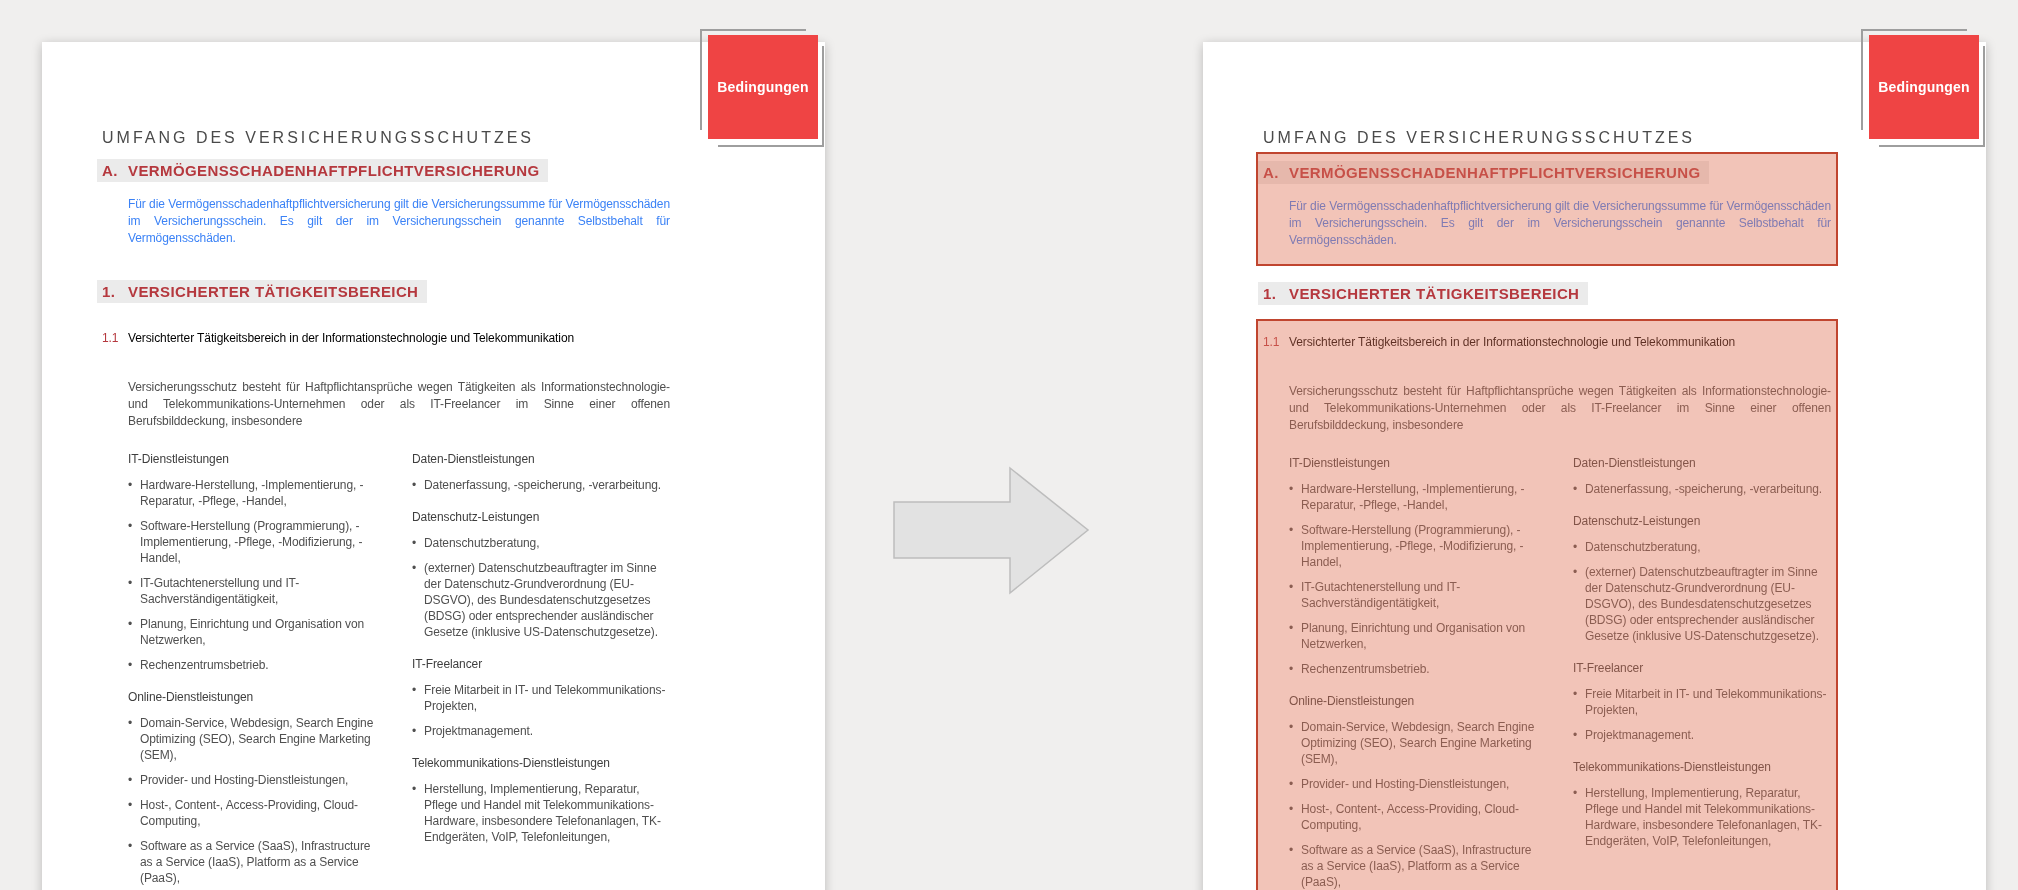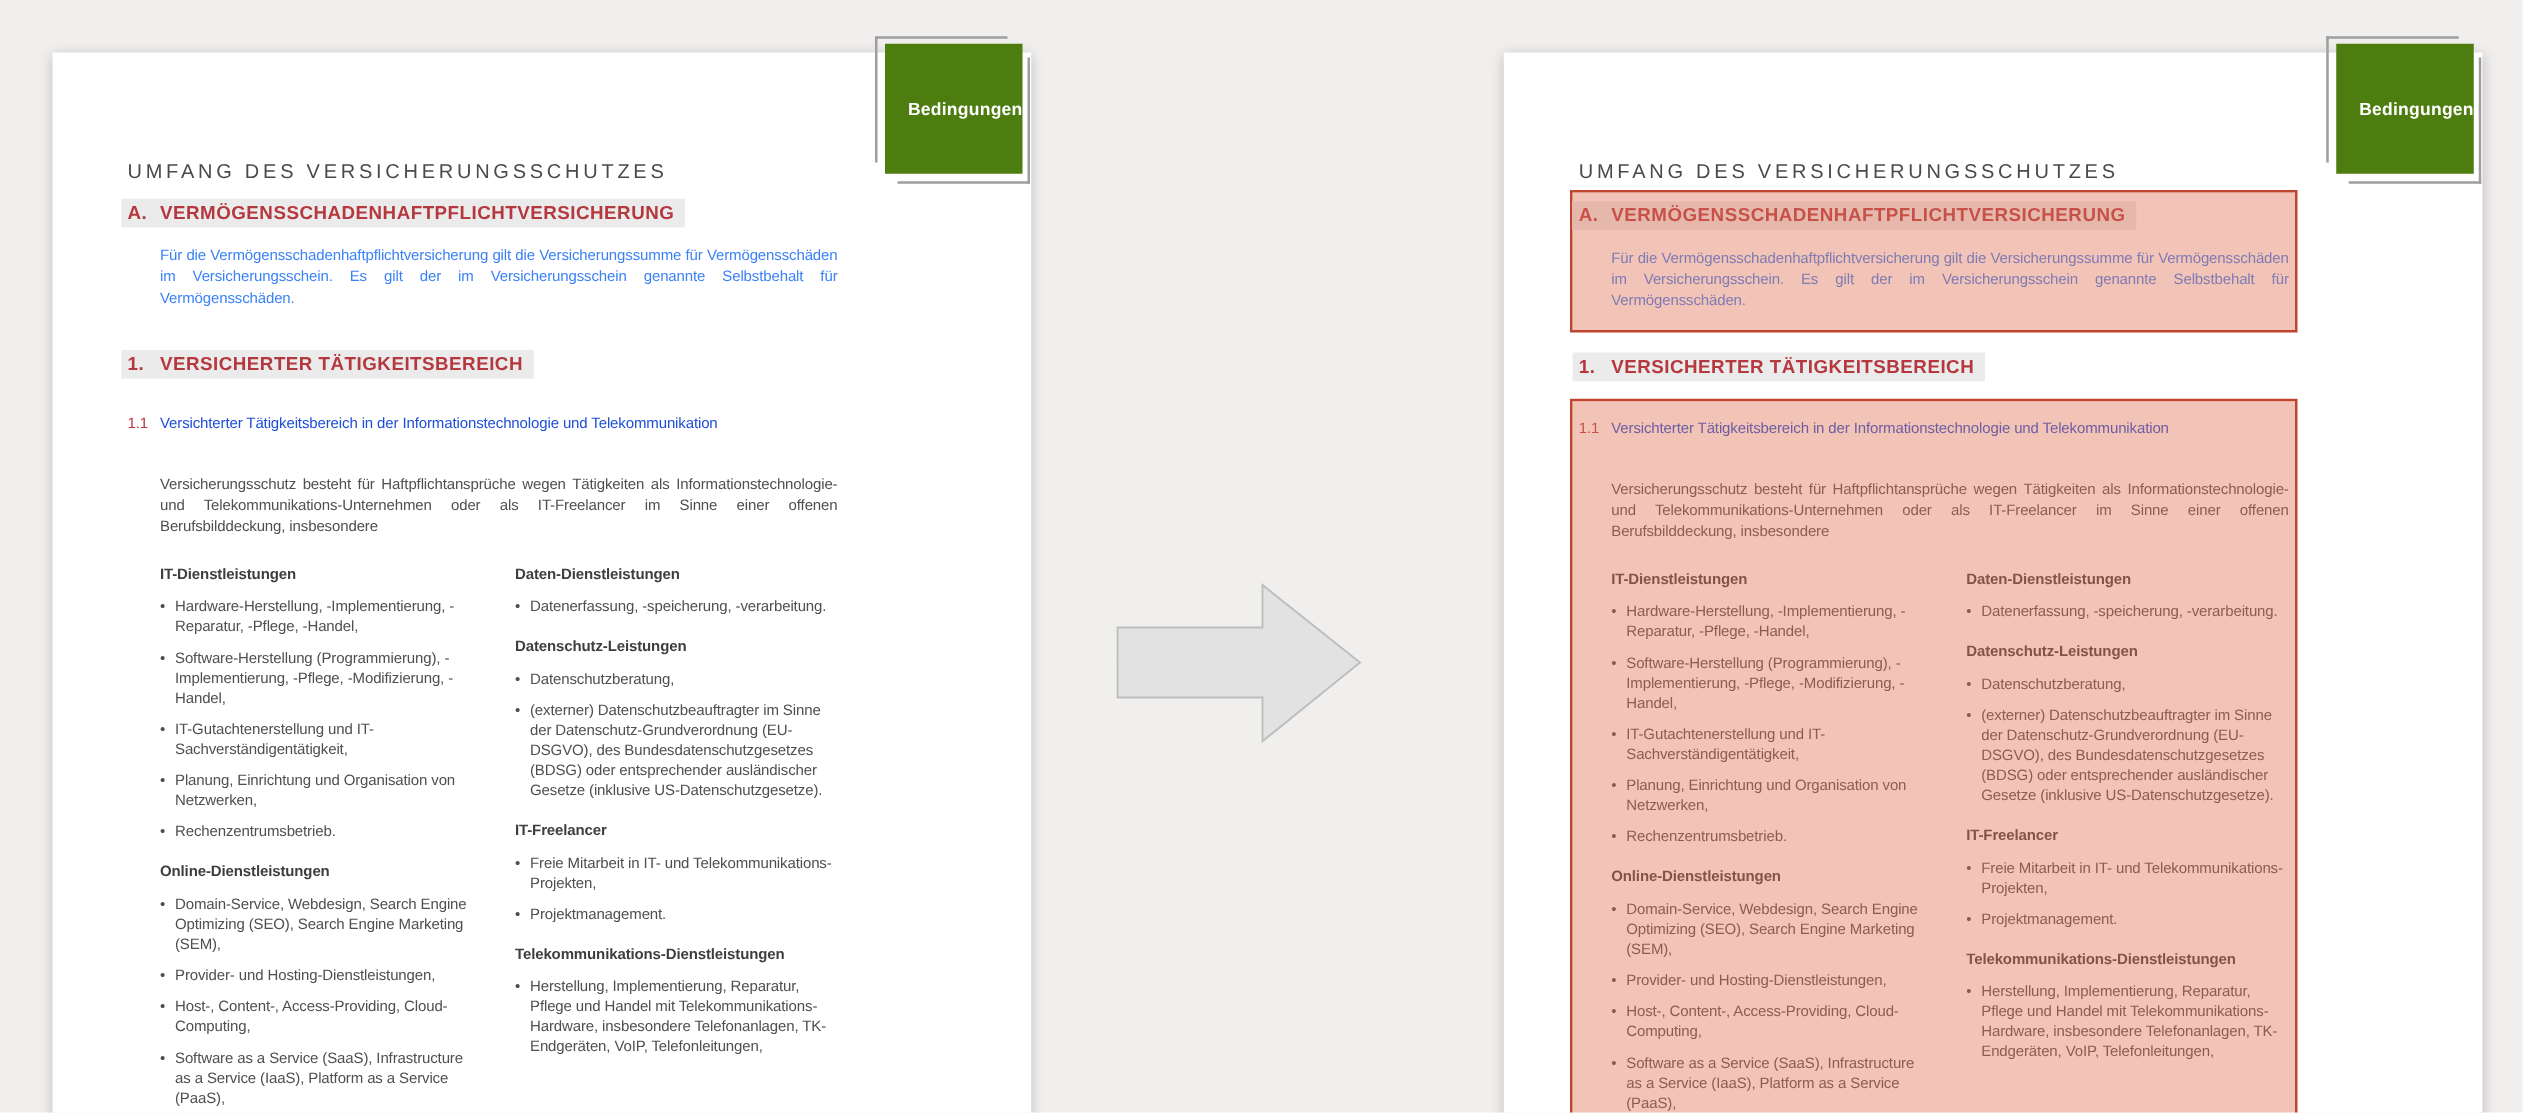--- a/index.html
+++ b/index.html
@@ -20,22 +20,22 @@
     background:#ffffff;
     box-shadow:0 2px 10px rgba(0,0,0,0.22);
   }
   .page-left  { left:42px; }
   .page-right { left:1203px; }
 
   
   .badge { position:absolute; top:-7px; left:666px; width:110px; height:104px; }
   .badge-box {
     position:absolute; inset:0; z-index:2;
-    background:#4d7c0f;
-    display:flex; align-items:center; justify-content:flex-end;
+    background:#ef4444;
+    display:flex; align-items:center; justify-content:center;
   }
   .badge-box span { color:#ffffff; font-weight:bold; font-size:14px; letter-spacing:0.2px; }
   .badge-frame { position:absolute; z-index:1; }
   .badge-frame.f1 { left:-8px; top:-6px;  width:106px; height:101px; border-top:2px solid #9e9e9e; border-left:2px solid #9e9e9e; }
   .badge-frame.f2 { right:-6px; bottom:-8px; width:106px; height:101px; border-bottom:2px solid #9e9e9e; border-right:2px solid #9e9e9e; }
 
   
   .content { padding:0 155px 0 60px; }
   .doc-title {
     padding-top:87px;
@@ -64,28 +64,28 @@
     margin:14px 0 0 26px;
     font-size:12px; line-height:17px;
     letter-spacing:-0.1px;
     color:#3b82f6;
     text-align:justify;
   }
 
   .sub { display:flex; margin-top:27px; font-size:12px; line-height:17px; letter-spacing:-0.1px; }
   .sub .num { width:26px; flex:none; color:#b5383e; }
   .sub-content { flex:1; }
-  .sub-heading { color:#1d4ed8; }
+  .sub-heading { color:#000000; }
   .sub-body { color:#4f4f4f; text-align:justify;margin-top:32px; }
 
   .cols { display:flex; gap:36px; margin-top:21px; }
   .col-left  { width:248px; }
   .col-right { width:258px; }
   .col-heading {
-    font-weight:bold; color:#3e3e3e;
+    font-weight:normal; color:#3e3e3e;
     font-size:12px; letter-spacing:-0.1px;
     margin:16px 0 9px 0;
   }
   .col .col-heading:first-child { margin-top:0; }
   .bullet-item {
     display:flex;
     margin-bottom:9px;
     font-size:12px; line-height:16px; letter-spacing:-0.1px;
     color:#4f4f4f;
   }

